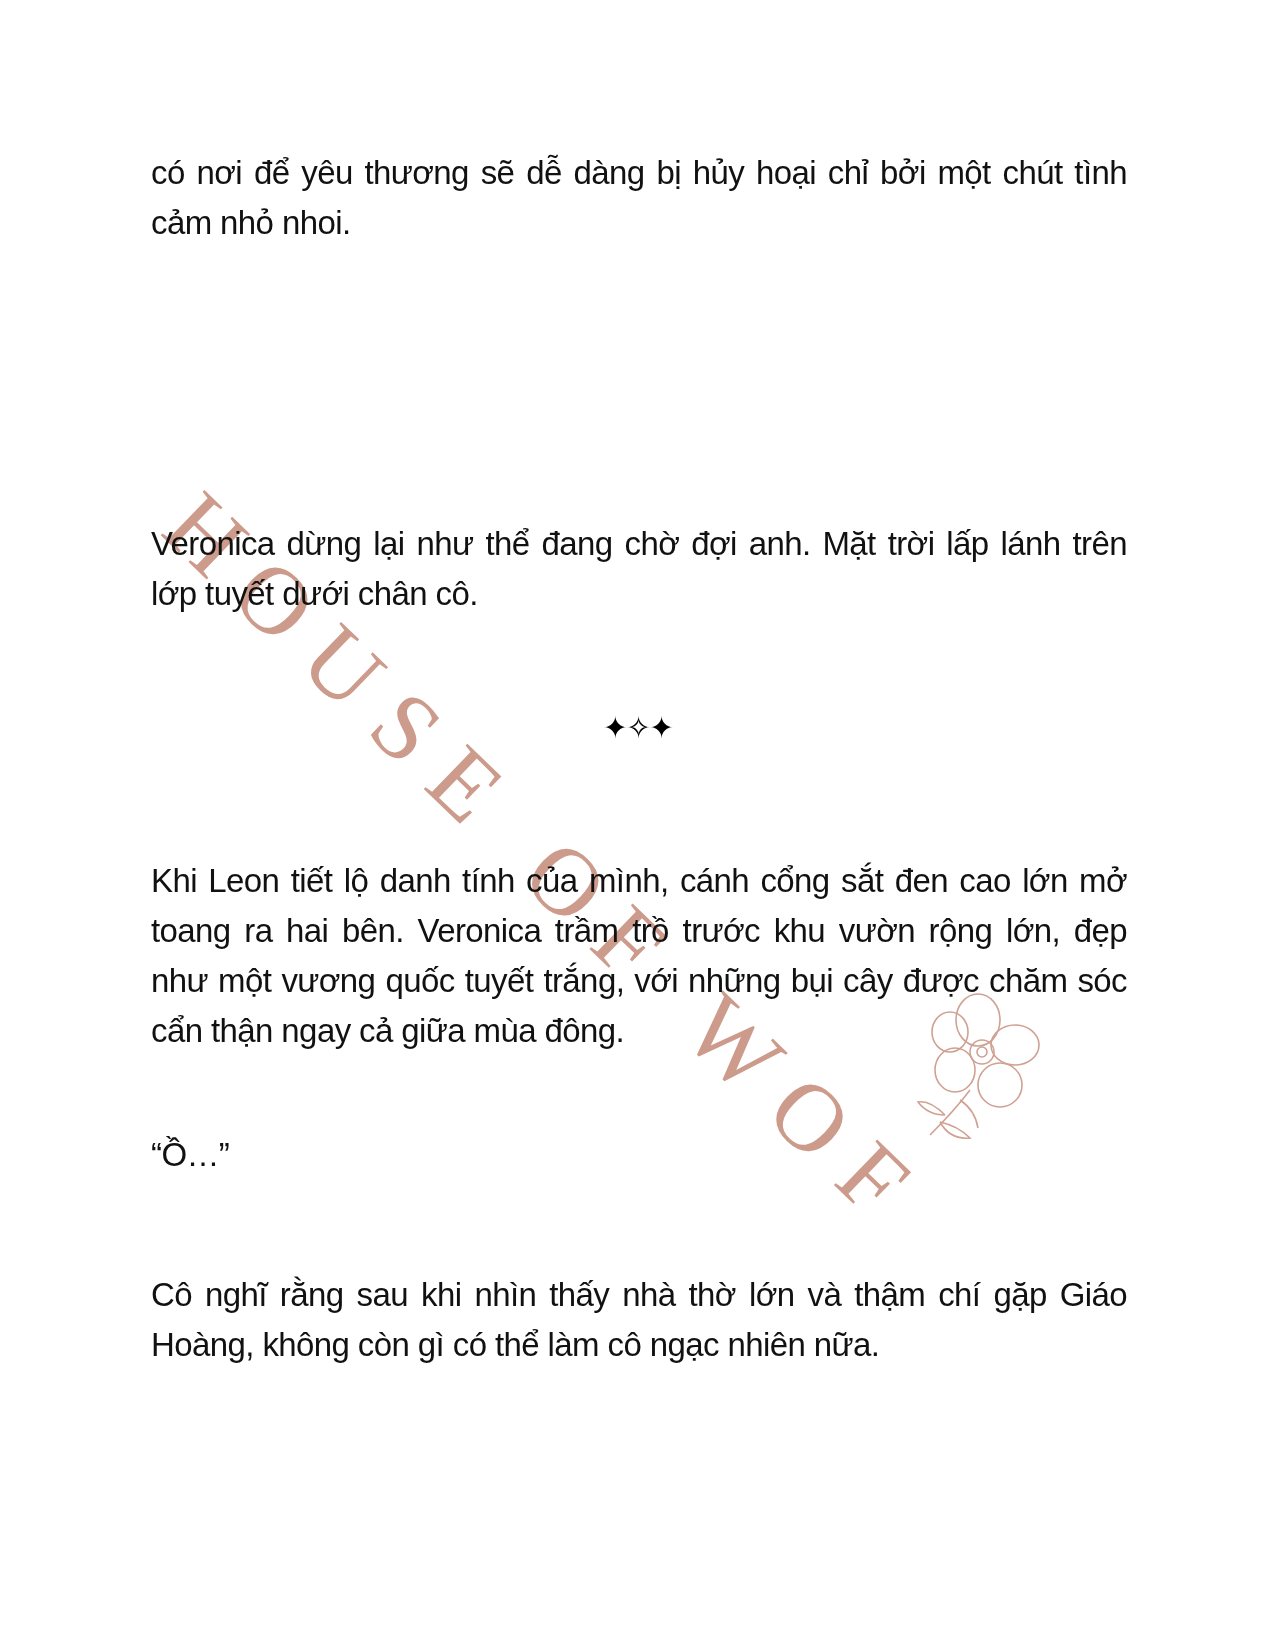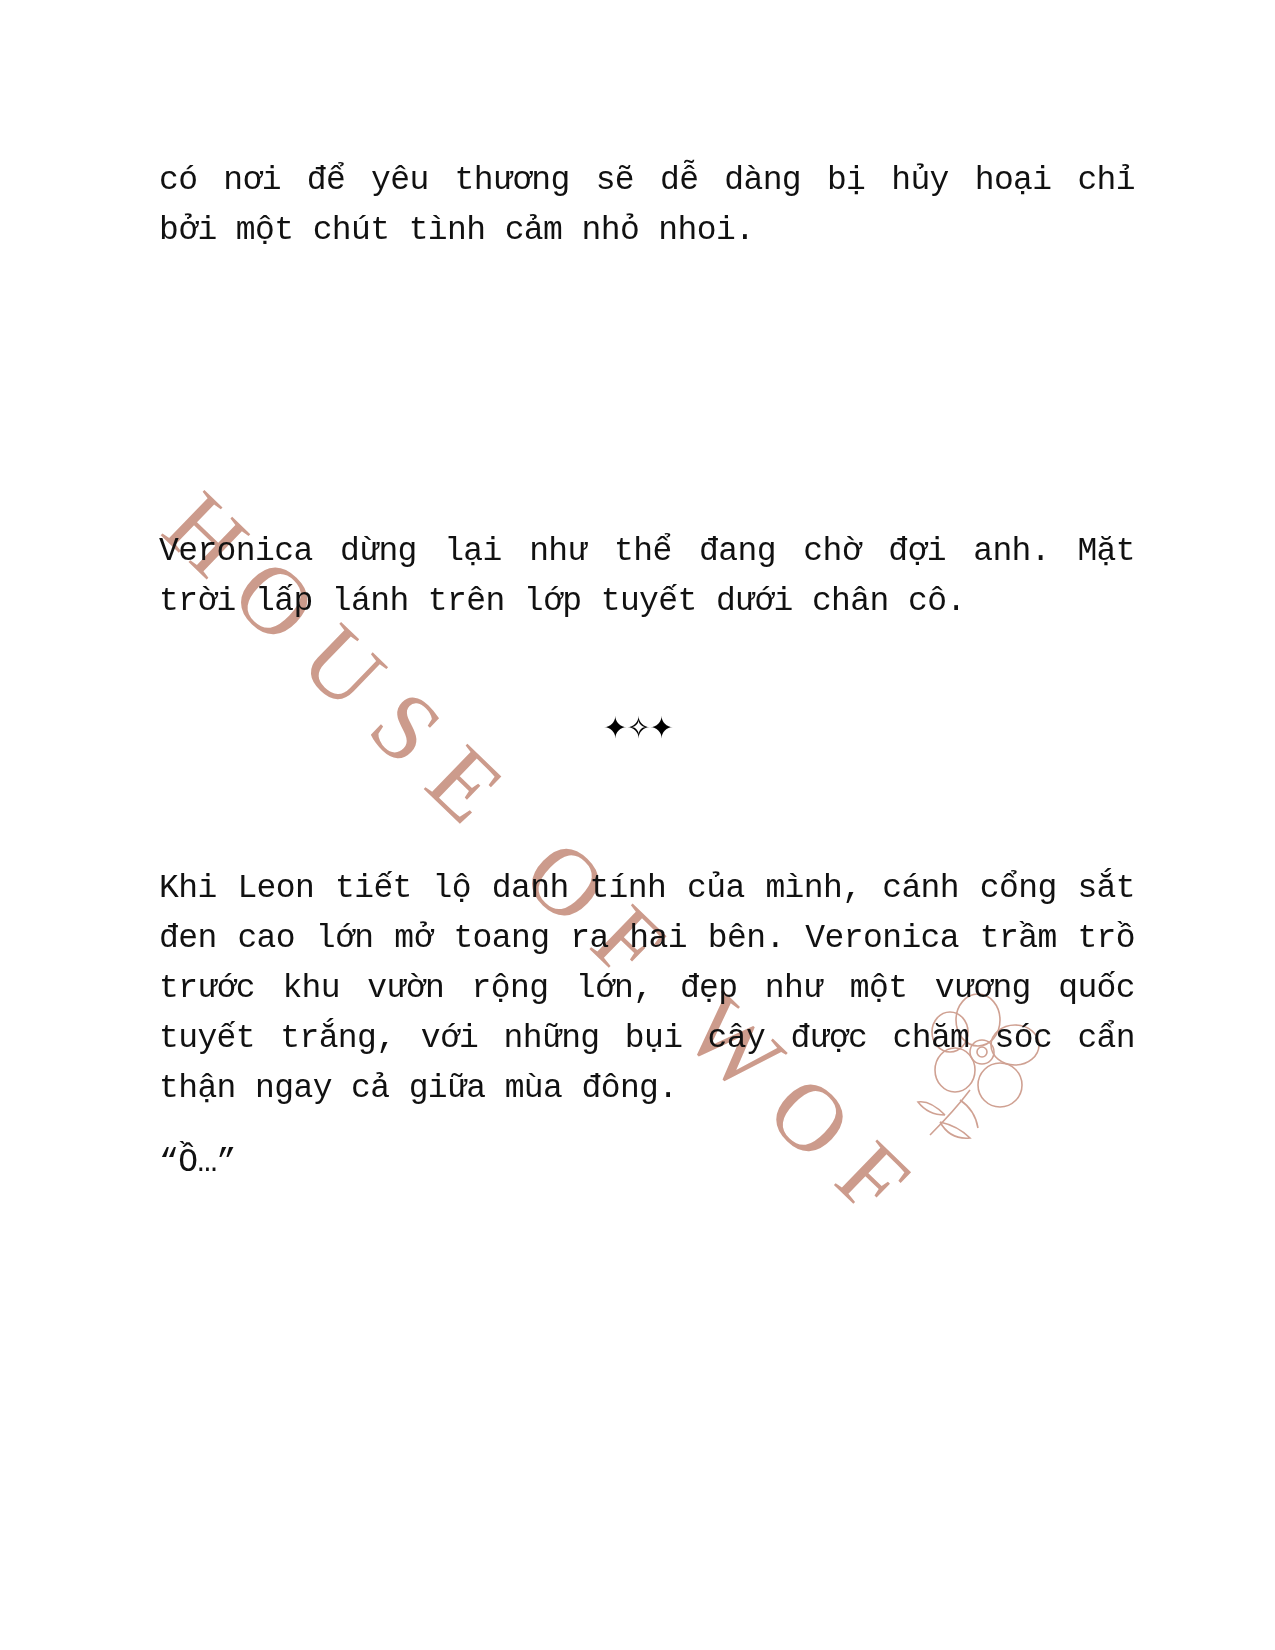--- a/index.html
+++ b/index.html
@@ -1,22 +1,22 @@
 <!DOCTYPE html>
 <html><head>
 <meta charset="utf-8">
 <style>
   html, body { margin:0; padding:0; background:#ffffff; }
   body { width:1275px; height:1650px; position:relative; overflow:hidden; }
   .page { position:absolute; left:0; top:0; width:1275px; height:1650px; background:#fff; }
   .para {
     position:absolute; left:151px; width:976px;
-    font-family:Liberation Mono, monospace;
+    font-family:Liberation Sans, sans-serif;
     font-size:33px; line-height:50px; color:#111111;
-    text-align:justify; letter-spacing:-0.6px; margin:8px;
+    text-align:justify; letter-spacing:-0.6px; margin:0;
     z-index:2;
   }
   .ornament {
     position:absolute; left:0; width:1275px; top:710px; text-align:center;
     font-family:"DejaVu Sans", sans-serif; font-size:30px; color:#000;
     letter-spacing:-2px; z-index:3;
   }
   .watermark {
     position:absolute; left:220px; top:470px; transform-origin:0 0;
     transform:rotate(44deg);
@@ -49,14 +49,15 @@
     </g>
   </svg>
 
   <p class="para" style="top:148px;">có nơi để yêu thương sẽ dễ dàng bị hủy hoại chỉ bởi một chút tình cảm nhỏ nhoi.</p>
   <p class="para" style="top:519px;">Veronica dừng lại như thể đang chờ đợi anh. Mặt trời lấp lánh trên lớp tuyết dưới chân cô.</p>
 
   <div class="ornament">✦✧✦</div>
 
   <p class="para" style="top:856px;">Khi Leon tiết lộ danh tính của mình, cánh cổng sắt đen cao lớn mở toang ra hai bên. Veronica trầm trồ trước khu vườn rộng lớn, đẹp như một vương quốc tuyết trắng, với những bụi cây được chăm sóc cẩn thận ngay cả giữa mùa đông.</p>
   <p class="para" style="top:1130px;">“Ồ…”</p>
+  <p class="para" style="top:1270px;">Cô nghĩ rằng sau khi nhìn thấy nhà thờ lớn và thậm chí gặp Giáo Hoàng, không còn gì có thể làm cô ngạc nhiên nữa.</p>
 
 </div>
 
 </body></html>

